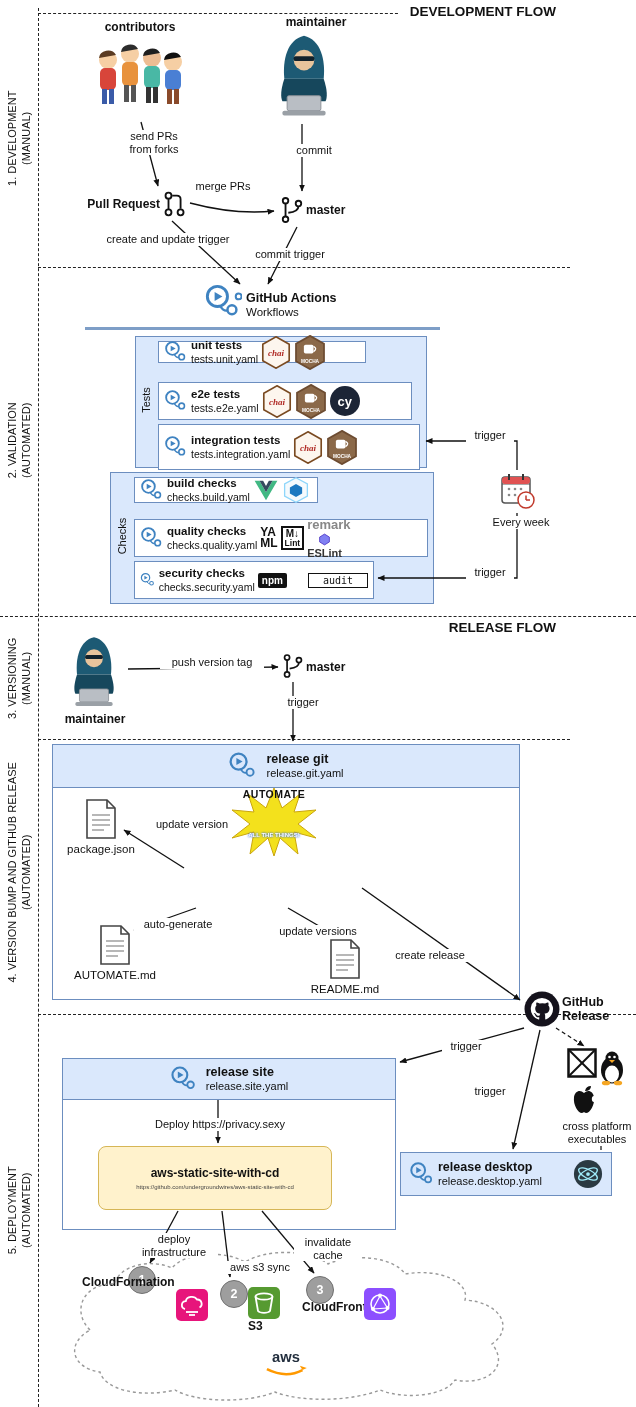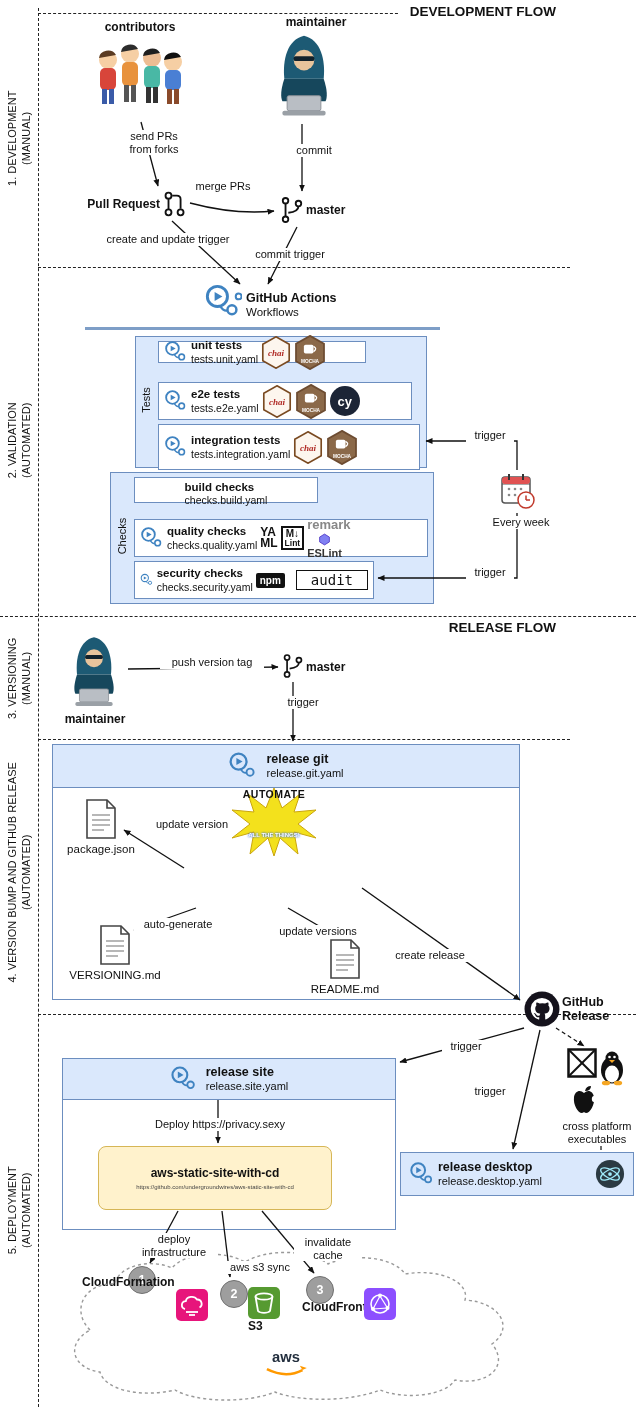--- a/index.html
+++ b/index.html
@@ -22,21 +22,21 @@
   .group-label{position:absolute;transform:rotate(-90deg);font-size:11px;text-align:center;z-index:2;}
   .big-box{position:absolute;background:#fff;border:1px solid #6c8ebf;z-index:1;box-sizing:border-box;}
   .box-header{display:flex;align-items:center;justify-content:center;gap:8px;background:#dae8fc;border-bottom:1px solid #6c8ebf;}
   .hdr-title{font-weight:bold;font-size:12.5px;}
   .hdr-file{font-size:11px;}
   .yellow-box{position:absolute;background:#fff2cc;border:1px solid #d6b656;border-radius:8px;z-index:2;display:flex;flex-direction:column;align-items:center;justify-content:center;gap:4px;box-sizing:border-box;padding:2px;}
   .yellow-title{font-weight:bold;font-size:12px;}
   .yellow-url{font-size:6.4px;color:#444;white-space:nowrap;}
   .step-circle{position:absolute;width:26px;height:26px;border-radius:50%;background:#9e9e9e;border:1.5px solid #707070;color:#fff;font-weight:bold;font-size:12.5px;display:flex;align-items:center;justify-content:center;z-index:3;}
   .npm-badge{background:#111;color:#fff;font-weight:bold;font-size:10px;padding:2px 4px;border-radius:2px;}
-  .audit-badge{border:1px solid #111;font-family:"DejaVu Sans Mono",monospace;font-size:14px;padding:1px 14px;margin-left:8px;}
+  .audit-badge{border:1px solid #111;font-family:"DejaVu Sans Mono",monospace;font-size:10px;padding:1px 14px;margin-left:18px;}
   .cy-badge{width:30px;height:30px;border-radius:50%;background:#1c2536;color:#fff;font-weight:bold;font-size:13px;display:flex;align-items:center;justify-content:center;flex:0 0 auto;}
   .yaml-icon{font-weight:900;font-size:12px;line-height:0.92;flex:0 0 auto;}
   .mdlint-icon{border:2px solid #111;text-align:center;line-height:1;padding:1px 2px;font-weight:bold;flex:0 0 auto;}
   .mdlint-top{font-size:10px;}
   .mdlint-bot{font-size:8.5px;}
   .remark-text{font-size:13px;font-weight:bold;color:#888;line-height:1;}
   .eslint-wrap{display:flex;align-items:center;gap:2px;line-height:1;flex-direction:column;}
   .eslint-text{font-weight:bold;font-size:11px;color:#333;}
   .stack-col{display:flex;flex-direction:column;gap:2px;align-items:flex-start;}
   .ghr-label{position:absolute;font-weight:bold;font-size:12.5px;line-height:1.1;z-index:3;}
@@ -221,21 +221,21 @@
       <polygon points="18,1 34,10 34,30 18,39 2,30 2,10" fill="#8b6949" stroke="#6d4c31" stroke-width="2"></polygon>
       <rect x="11" y="11" width="11" height="10" rx="2" fill="#fff"></rect>
         <path d="M22 13 q5 2.5 0 6" fill="none" stroke="#fff" stroke-width="1.5"></path>
       <text x="18" y="32" font-size="5.5" fill="#fff" text-anchor="middle" font-weight="bold">MOCHA</text>
     </svg>
   </div>
 
   <div class="group-box" style="left:110px;top:472px;width:322px;height:130px;"></div>
   <div class="group-label" style="left:92px;top:530px;width:60px;">Checks</div>
 
-  <div class="wf-row" style="left:134px;top:477px;width:184px;height:26px;flex-direction:column;">
+  <div class="wf-row" style="left:134px;top:477px;width:184px;height:26px;">
     <svg width="24" height="24" viewBox="0 0 34 34">
       <circle cx="12" cy="12" r="9" fill="none" stroke="#3f83c1" stroke-width="2.6"></circle>
         <path d="M9.5 8 L16.5 12 L9.5 16 Z" fill="#3f83c1"></path>
       <circle cx="25" cy="24" r="4" fill="none" stroke="#3f83c1" stroke-width="2.2"></circle>
         <path d="M14 20 Q18 26 21 24.5" fill="none" stroke="#3f83c1" stroke-width="2"></path>
     </svg>
     <div class="wf-text">
       <span class="wf-title">build checks</span>
       <span class="wf-file">checks.build.yaml</span>
     </div>
@@ -369,21 +369,21 @@
   <div class="plain-label" style="left:58px;top:843px;width:86px;">package.json</div>
 
   <svg class="abs" style="left:98px;top:924px;z-index:2;" width="34" height="42" viewBox="0 0 34 42">
     <path d="M3 2 h20 l8 8 v30 h-28 Z" fill="#fff" stroke="#444" stroke-width="1.6"></path>
     <path d="M23 2 v8 h8" fill="none" stroke="#444" stroke-width="1.6"></path>
     <line x1="8" y1="17" x2="26" y2="17" stroke="#999" stroke-width="1.4"></line>
       <line x1="8" y1="22" x2="26" y2="22" stroke="#999" stroke-width="1.4"></line>
     <line x1="8" y1="27" x2="26" y2="27" stroke="#999" stroke-width="1.4"></line>
       <line x1="8" y1="32" x2="20" y2="32" stroke="#999" stroke-width="1.4"></line>
   </svg>
-  <div class="plain-label" style="left:56px;top:969px;width:118px;">VERSIONING.md</div>
+  <div class="plain-label" style="left:56px;top:969px;width:118px;">AUTOMATE.md</div>
 
   <svg class="abs" style="left:328px;top:938px;z-index:2;" width="34" height="42" viewBox="0 0 34 42">
     <path d="M3 2 h20 l8 8 v30 h-28 Z" fill="#fff" stroke="#444" stroke-width="1.6"></path>
     <path d="M23 2 v8 h8" fill="none" stroke="#444" stroke-width="1.6"></path>
     <line x1="8" y1="17" x2="26" y2="17" stroke="#999" stroke-width="1.4"></line>
       <line x1="8" y1="22" x2="26" y2="22" stroke="#999" stroke-width="1.4"></line>
     <line x1="8" y1="27" x2="26" y2="27" stroke="#999" stroke-width="1.4"></line>
       <line x1="8" y1="32" x2="20" y2="32" stroke="#999" stroke-width="1.4"></line>
   </svg>
   <div class="plain-label" style="left:304px;top:983px;width:82px;">README.md</div>
@@ -444,21 +444,21 @@
   <svg class="abs" style="left:571px;top:1084px;z-index:2;" width="26" height="32" viewBox="0 0 26 32">
     <path d="M13 9 C9 5 4 7 3 13 C2 21 7 29 11 29 C13 28 13 28 15 29 C19 29 24 21 23 13 C22 7 17 5 13 9 Z" fill="#111"></path>
     <path d="M14 7 q1 -5 6 -5 q0 5 -6 5 Z" fill="#111"></path>
     <circle cx="24" cy="15" r="3.2" fill="#fff"></circle>
   </svg>
   <div class="edge-label" style="left:554px;top:1120px;width:82px;">
     <div>cross platform</div>
     <div>executables</div>
   </div>
 
-  <div class="wf-row" style="left:400px;top:1152px;width:234px;height:44px;background:#dae8fc;padding:0 8px;">
+  <div class="wf-row" style="left:400px;top:1152px;width:212px;height:44px;background:#dae8fc;padding:0 8px;">
     <svg width="26" height="26" viewBox="0 0 34 34">
       <circle cx="12" cy="12" r="9" fill="none" stroke="#3f83c1" stroke-width="2.6"></circle>
         <path d="M9.5 8 L16.5 12 L9.5 16 Z" fill="#3f83c1"></path>
       <circle cx="25" cy="24" r="4" fill="none" stroke="#3f83c1" stroke-width="2.2"></circle>
         <path d="M14 20 Q18 26 21 24.5" fill="none" stroke="#3f83c1" stroke-width="2"></path>
     </svg>
     <div class="wf-text">
       <span class="hdr-title">release desktop</span>
       <span class="hdr-file">release.desktop.yaml</span>
     </div>

